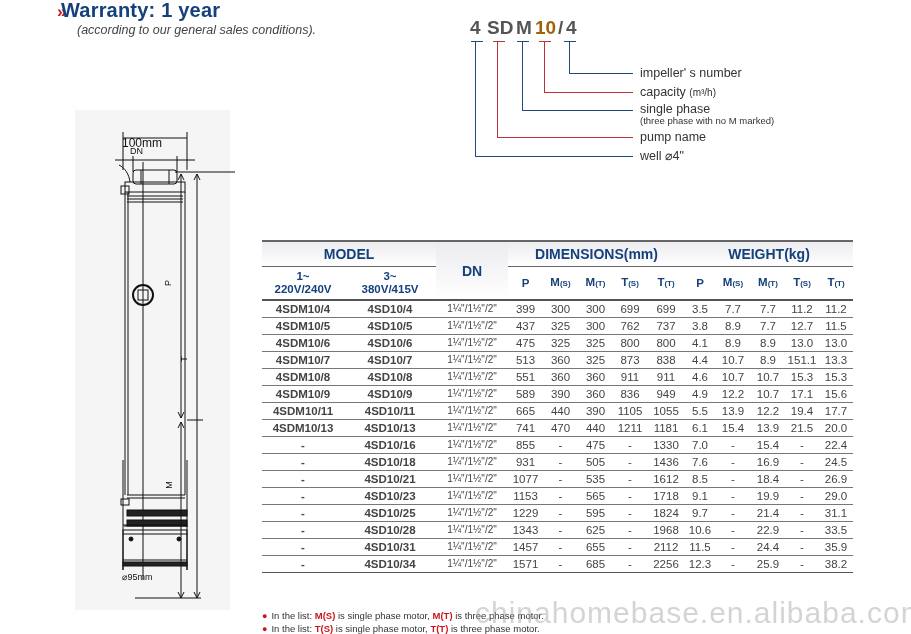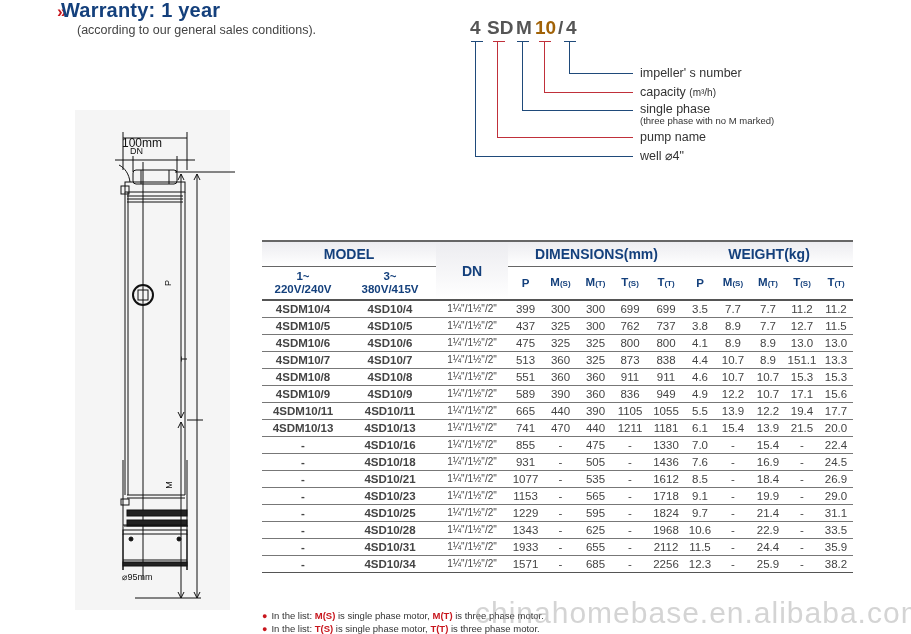--- a/index.html
+++ b/index.html
@@ -7,21 +7,21 @@
     width: 911px; height: 634px; position: relative; overflow: hidden;
     background: #ffffff;
     font-family: "Liberation Sans", sans-serif;
     color: #333;
   }
   .abs { position: absolute; }
 
   
   .warranty-chevron { left: 57px; top: 2px; color: #c8161d; font-size: 17px; font-weight: bold; }
   .warranty-title { left: 61px; top: -1px; font-size: 20px; font-weight: bold; color: #14407c; letter-spacing: 0.2px; }
-  .warranty-sub { left: 77px; top: 23px; font-size: 12.5px; color: #444; }
+  .warranty-sub { left: 77px; top: 23px; font-size: 12.5px; color: #444; font-style: italic; }
 
   
   .code { top: 17px; font-size: 19px; font-weight: bold; color: #555; }
   .legend-label { font-size: 12.5px; color: #333; white-space: nowrap; }
   .legend-label small { font-size: 10px; }
   .legend-note { font-size: 9.5px; color: #333; white-space: nowrap; }
   .ln-blue { background: #1f4a7a; }
   .ln-red  { background: #c0303a; }
 
   
@@ -431,21 +431,21 @@
         <td>10.6</td>
         <td>-</td>
         <td>22.9</td>
         <td>-</td>
         <td>33.5</td>
       </tr>
       <tr>
         <td class="mcol">-</td>
         <td class="mcol">4SD10/31</td>
         <td class="dncol">1¼"/1½"/2"</td>
-        <td>1933</td>
+        <td>1457</td>
         <td>-</td>
         <td>655</td>
         <td>-</td>
         <td>2112</td>
         <td>11.5</td>
         <td>-</td>
         <td>24.4</td>
         <td>-</td>
         <td>35.9</td>
       </tr>

